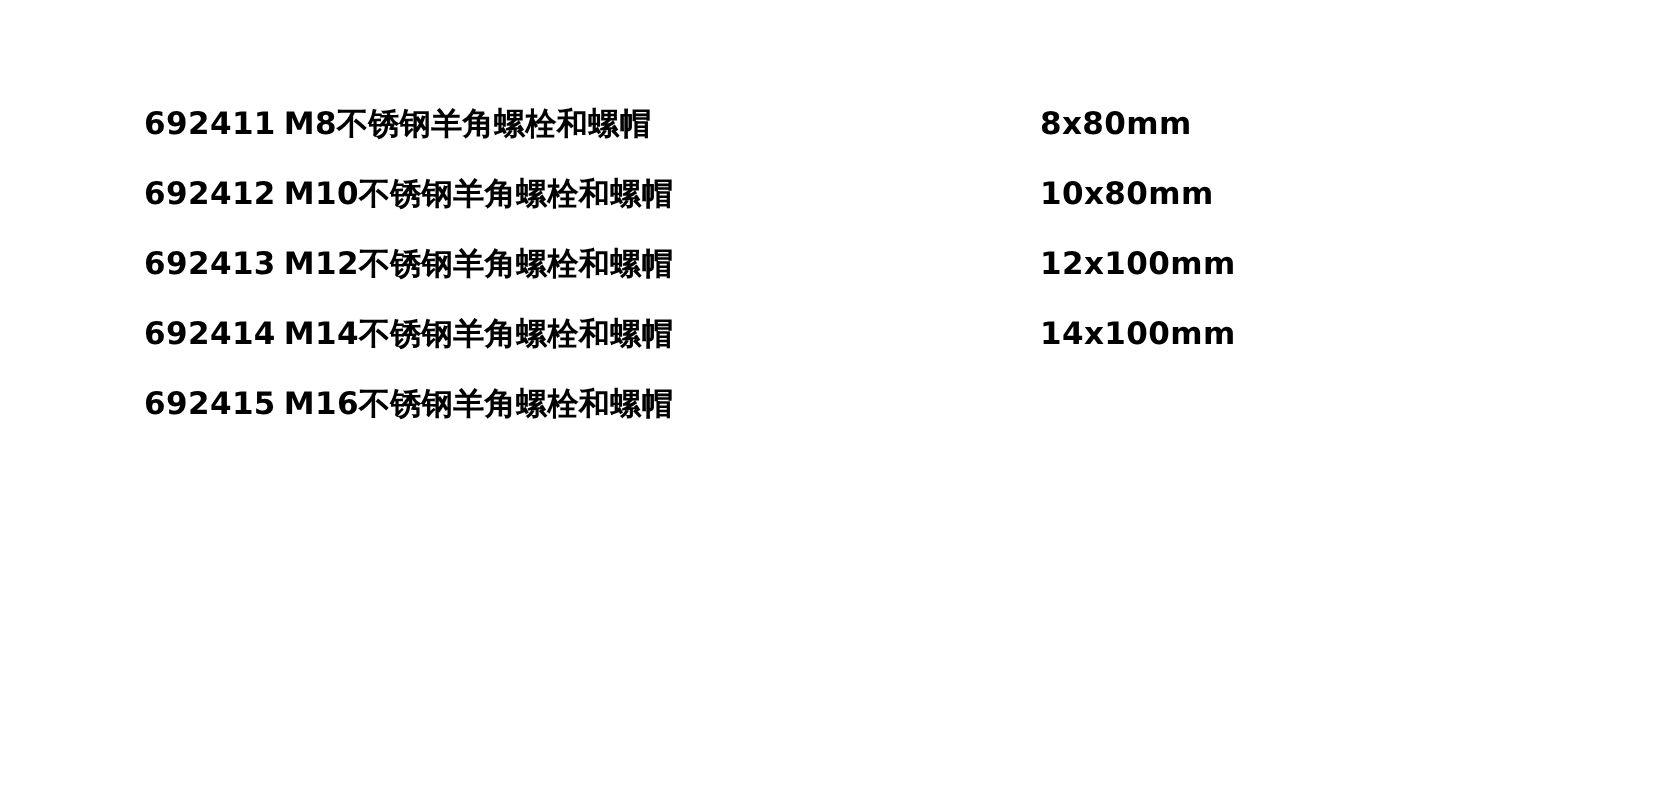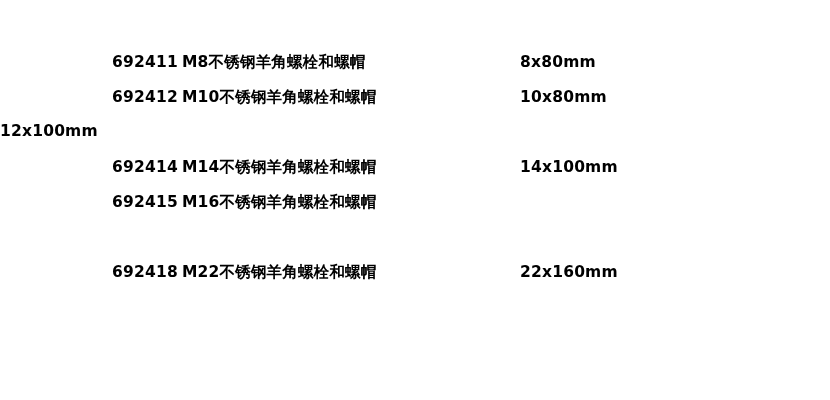--- a/index.html
+++ b/index.html
@@ -26,21 +26,21 @@
     left: 0;
     width: 830px;
   }
   .row {
     display: flex;
     align-items: baseline;
     height: 35px;
   }
   .col-desc {
     width: 520px;
-    padding-left: 112px;
+    padding-left: 72px;
     box-sizing: border-box;
     white-space: nowrap;
     font-size: 15.5px;
     font-weight: bold;
     letter-spacing: 0.2px;
   }
   .code {
     margin-right: 4px;
   }
   .col-size {
@@ -58,29 +58,26 @@
   <div class="rows" id="rows-container">
       <div class="row">
         <div class="col-desc"><span class="code">692411</span><span>M8不锈钢羊角螺栓和螺帽</span></div>
         <div class="col-size">8x80mm</div>
       </div>
       <div class="row">
         <div class="col-desc"><span class="code">692412</span><span>M10不锈钢羊角螺栓和螺帽</span></div>
         <div class="col-size">10x80mm</div>
       </div>
       <div class="row">
+        <div class="col-desc"><span class="code">692413</span><span>M12不锈钢羊角螺栓和螺帽</span></div>
         <div class="col-size">12x100mm</div>
       </div>
       <div class="row">
         <div class="col-desc"><span class="code">692414</span><span>M14不锈钢羊角螺栓和螺帽</span></div>
         <div class="col-size">14x100mm</div>
       </div>
       <div class="row">
         <div class="col-desc"><span class="code">692415</span><span>M16不锈钢羊角螺栓和螺帽</span></div>
       </div>
       <div class="row">
       </div>
-      <div class="row">
-        <div class="col-desc"><span class="code">692418</span><span>M22不锈钢羊角螺栓和螺帽</span></div>
-        <div class="col-size">22x160mm</div>
-      </div>
     </div>
 </div>
 
 </body></html>

